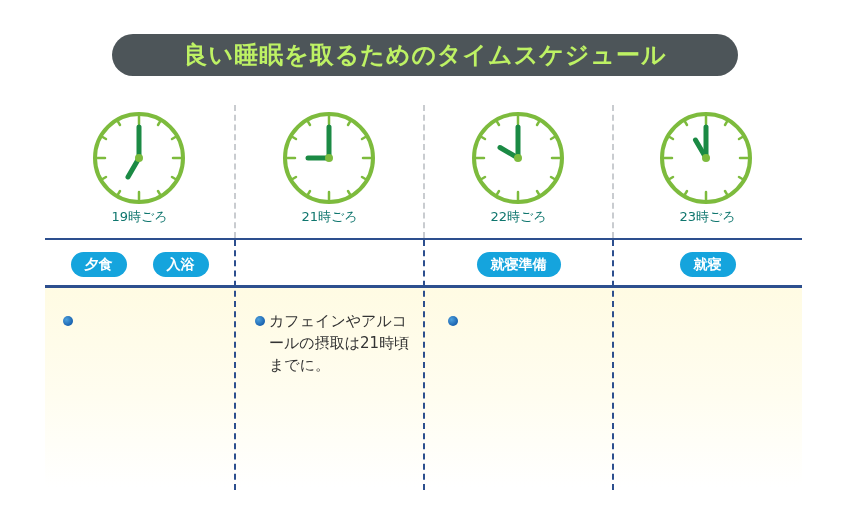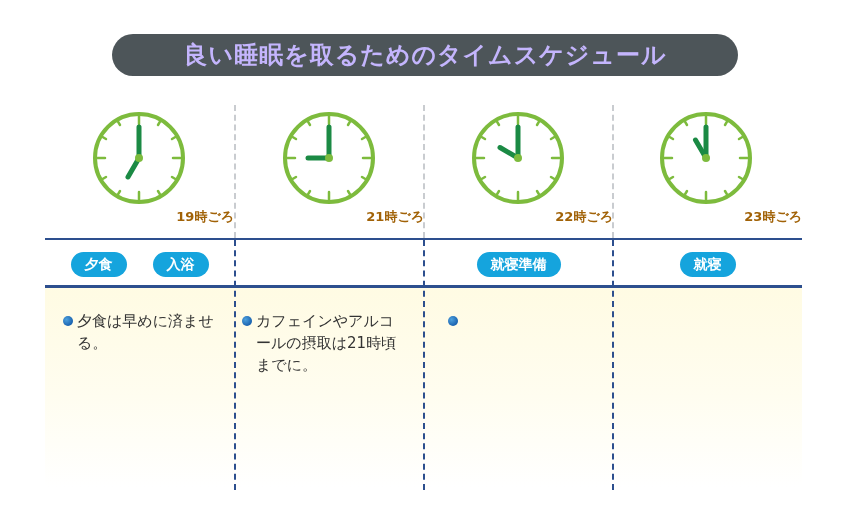--- a/index.html
+++ b/index.html
@@ -4,42 +4,42 @@
   <style>
     html, body { margin: 0; padding: 0; }
     body {
       width: 850px; height: 525px; background: #ffffff; position: relative; overflow: hidden;
       font-family: "DejaVu Sans", "Liberation Sans", sans-serif;
     }
     .title-pill {
       position: absolute; left: 112px; top: 34px; width: 626px; height: 42px;
       background: #4d5559; border-radius: 21px;
       display: flex; align-items: center; justify-content: center;
-      color: #c4b5fd; font-size: 24px; font-weight: bold; letter-spacing: 1px;
+      color: #bef264; font-size: 24px; font-weight: bold; letter-spacing: 1px;
     }
     .body-bg {
       position: absolute; left: 45px; top: 287px; width: 757px; height: 200px;
       background: linear-gradient(to bottom, #fffbe3 0%, #fffdf0 55%, #ffffff 100%);
     }
     .hline { position: absolute; left: 45px; width: 757px; background: #2d4f8e; }
     .hline.top { top: 238px; height: 2px; }
     .hline.bottom { top: 285px; height: 3px; }
     .vdiv-top {
       position: absolute; top: 105px; height: 133px; width: 0;
       border-left: 2px dashed #c9ccd0;
     }
     .vdiv-bot {
       position: absolute; top: 240px; height: 250px; width: 0;
       border-left: 2px dashed #2d4f8e;
     }
     .col { position: absolute; top: 0; width: 189px; }
     .clock { position: absolute; top: 110px; width: 96px; height: 96px; }
     .time-label {
-      position: absolute; top: 208px; width: 189px; text-align: right;
-      color: #a16207; font-size: 13px; font-weight: bold;
+      position: absolute; top: 208px; width: 189px; text-align: center;
+      color: #0f766e; font-size: 13px; font-weight: normal;
     }
     .tags { position: absolute; top: 252px; width: 189px; display: flex; justify-content: center; gap: 26px; }
     .tag {
       background: #15a4dd; color: #ffffff; font-size: 14px; font-weight: bold;
       border-radius: 13px; height: 25px; line-height: 25px; padding: 0 14px;
     }
     .notes { position: absolute; top: 310px; width: 160px; }
     .note { position: relative; padding-left: 18px; margin-bottom: 10px;
       color: #333333; font-size: 15px; line-height: 22px; }
     .bullet {
@@ -89,21 +89,20 @@
     <circle cx="48" cy="48" r="4" fill="#7dbb3d"></circle>
   </svg>
   <div class="time-label">19時ごろ</div>
   <div class="tags">
     <span class="tag">夕食</span>
     <span class="tag">入浴</span>
   </div>
   <div class="notes" style="left:14px">
     <div class="note">
       <span class="bullet"></span>
-      <span>夕食は早めに済ませる。</span>
     </div>
   </div>
 </div>
 
 <div class="col" style="left:235px">
   <svg class="clock" style="left:46px" viewBox="0 0 96 96">
     <circle cx="48" cy="48" r="44" fill="#fff" stroke="#7dbb3d" stroke-width="4"></circle>
     <g stroke="#7dbb3d" stroke-width="2.5" stroke-linecap="round">
       <line x1="48" y1="6" x2="48" y2="14"></line>
         <line x1="48" y1="82" x2="48" y2="90"></line>
@@ -118,21 +117,21 @@
       <line x1="11.6" y1="27" x2="15" y2="29"></line>
         <line x1="27" y1="11.6" x2="29" y2="15"></line>
     </g>
     <g stroke="#1b8a44" stroke-width="5" stroke-linecap="round">
       <line x1="48" y1="48" x2="48" y2="17"></line>
       <line x1="48" y1="48" x2="27" y2="48"></line>
     </g>
     <circle cx="48" cy="48" r="4" fill="#7dbb3d"></circle>
   </svg>
   <div class="time-label">21時ごろ</div>
-  <div class="notes" style="left:3px">
+  <div class="notes" style="left:16px">
     <div class="note">
       <span class="bullet"></span>
       <span>カフェインやアルコールの摂取は21時頃までに。</span>
     </div>
   </div>
 </div>
 
 <div class="col" style="left:424px">
   <svg class="clock" style="left:46px" viewBox="0 0 96 96">
     <circle cx="48" cy="48" r="44" fill="#fff" stroke="#7dbb3d" stroke-width="4"></circle>

